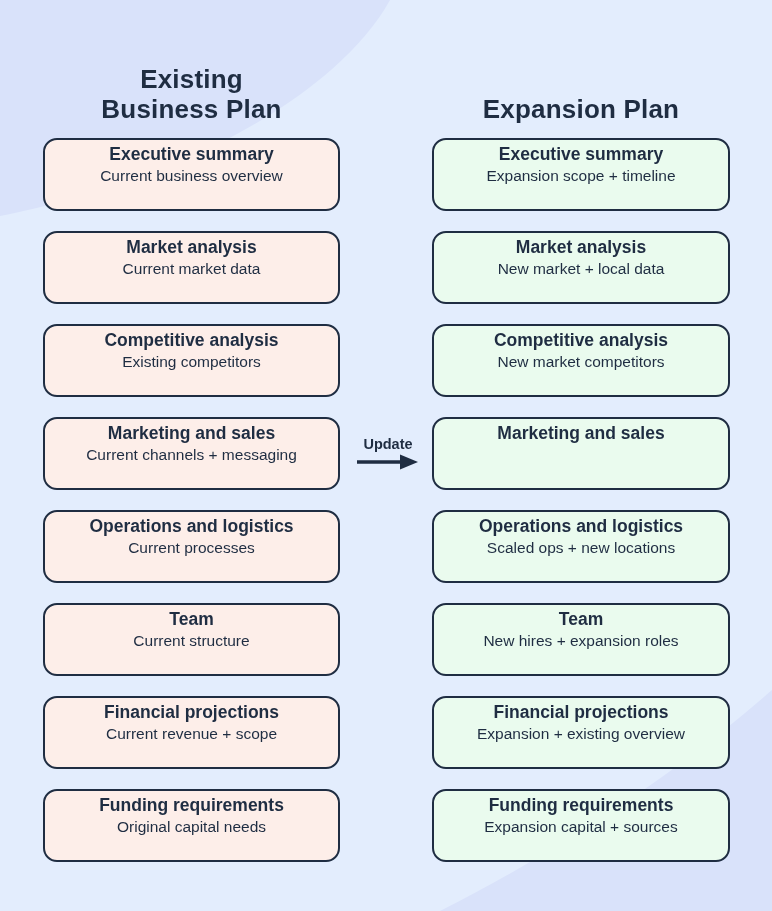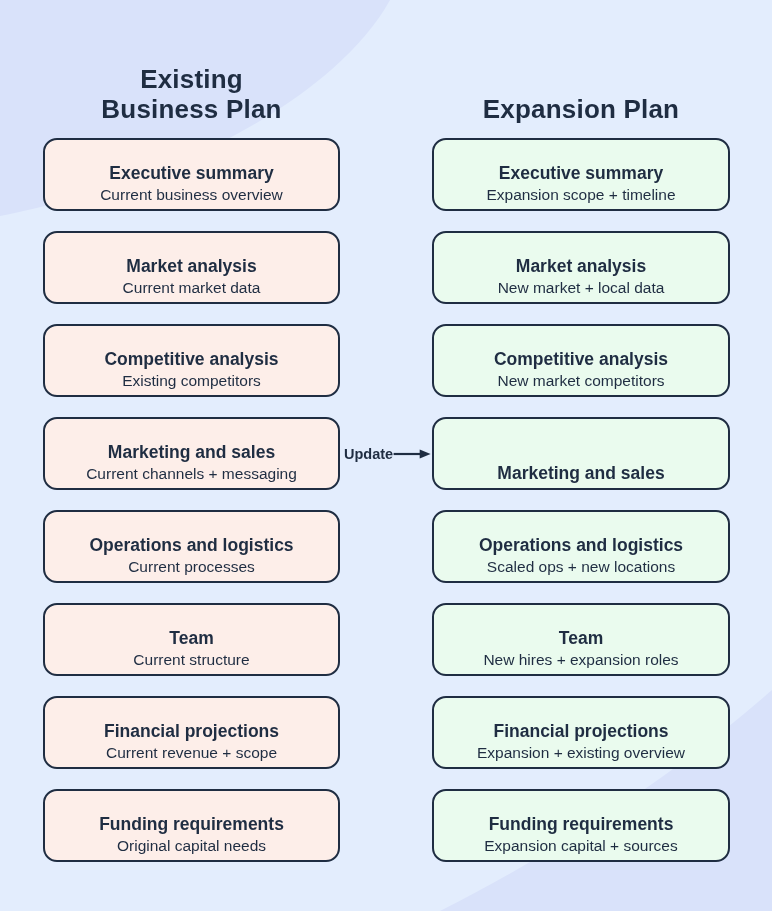--- a/index.html
+++ b/index.html
@@ -20,30 +20,30 @@
   }
   .col-header.left  { left:43px;  width:297px; }
   .col-header.right { left:432px; width:298px; }
   .boxes {
     position:absolute; top:138px; display:flex; flex-direction:column; gap:20px;
   }
   .boxes.left  { left:43px;  width:297px; }
   .boxes.right { left:432px; width:298px; }
   .box {
     height:73px; border:2px solid var(--ink); border-radius:14px;
-    display:flex; flex-direction:column; align-items:center; justify-content:flex-end;
+    display:flex; flex-direction:column; align-items:center; justify-content:flex-start;
     gap:2px; padding:4px 8px; text-align:center;
   }
   .boxes.left  .box { background:var(--left_box_fill); }
   .boxes.right .box { background:var(--right_box_fill); }
   .box-title    { font-size:17.5px; font-weight:700; line-height:1.2; }
   .box-subtitle { font-size:15.5px; font-weight:400; line-height:1.2; }
   .connector {
     position:absolute; left:344px; top:417px; width:88px; height:73px;
-    display:flex; flex-direction:row; align-items:center; justify-content:center; 
+    display:flex; flex-direction:column; align-items:center; justify-content:center; 
   }
   .connector-label { font-size:14.5px; font-weight:600; color:var(--ink); }
   .connector-arrow { display:block; }
 </style>
 </head>
 <body>
 
 <div class="canvas">
 
   <svg class="bg-decor" viewBox="0 0 772 911" aria-hidden="true">

